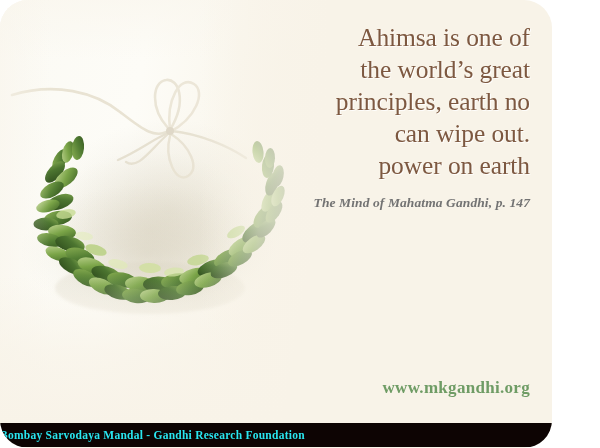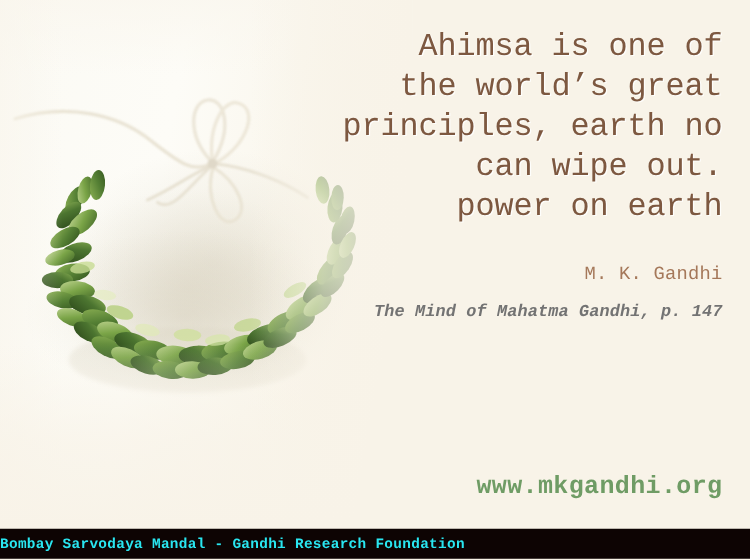--- a/index.html
+++ b/index.html
@@ -2,25 +2,26 @@
 <html><head>
 <meta charset="utf-8">
 <style>
   html, body {
     margin: 0;
     padding: 0;
     background: #ffffff;
   }
   .poster {
     position: relative;
-    width: 600px;
+    width: 552px;
     height: 448px;
     overflow: hidden;
     background: #f8f3e8;
-    font-family: Liberation Mono, monospace;
+    font-family: Liberation Serif, serif;
+    border-radius: 28px;
     -webkit-font-smoothing: antialiased;
   }
 
   
   .photo {
     position: absolute;
     left: 0;
     top: 0;
     width: 330px;
     height: 425px;
@@ -109,21 +110,21 @@
     font-style: italic;
     color: #737373;
     letter-spacing: 0.1px;
   }
   .website {
     position: absolute;
     right: 22px;
     top: 378px;
     width: 330px;
     text-align: right;
-    font-size: 20px;
+    font-size: 17px;
     font-weight: 700;
     color: #6f9c65;
     letter-spacing: 0.3px;
     z-index: 60;
   }
 
   
   .footer {
     position: absolute;
     left: 0;
@@ -379,21 +380,20 @@
   </div>
 
   <div class="textcol">
     <div class="quote">
       <span class="quote-line">Ahimsa is one of</span>
       <span class="quote-line">the world’s great</span>
       <span class="quote-line">principles, earth no</span>
       <span class="quote-line">can wipe out.</span>
       <span class="quote-line">power on earth</span>
     </div>
-    <div class="author">M. K. Gandhi</div>
     <div class="source">The Mind of Mahatma Gandhi, p. 147</div>
   </div>
 
   <div class="website">www.mkgandhi.org</div>
 
   <div class="footer">
     <span class="footer-text">Bombay Sarvodaya Mandal - Gandhi Research Foundation</span>
   </div>
 
 </div>

